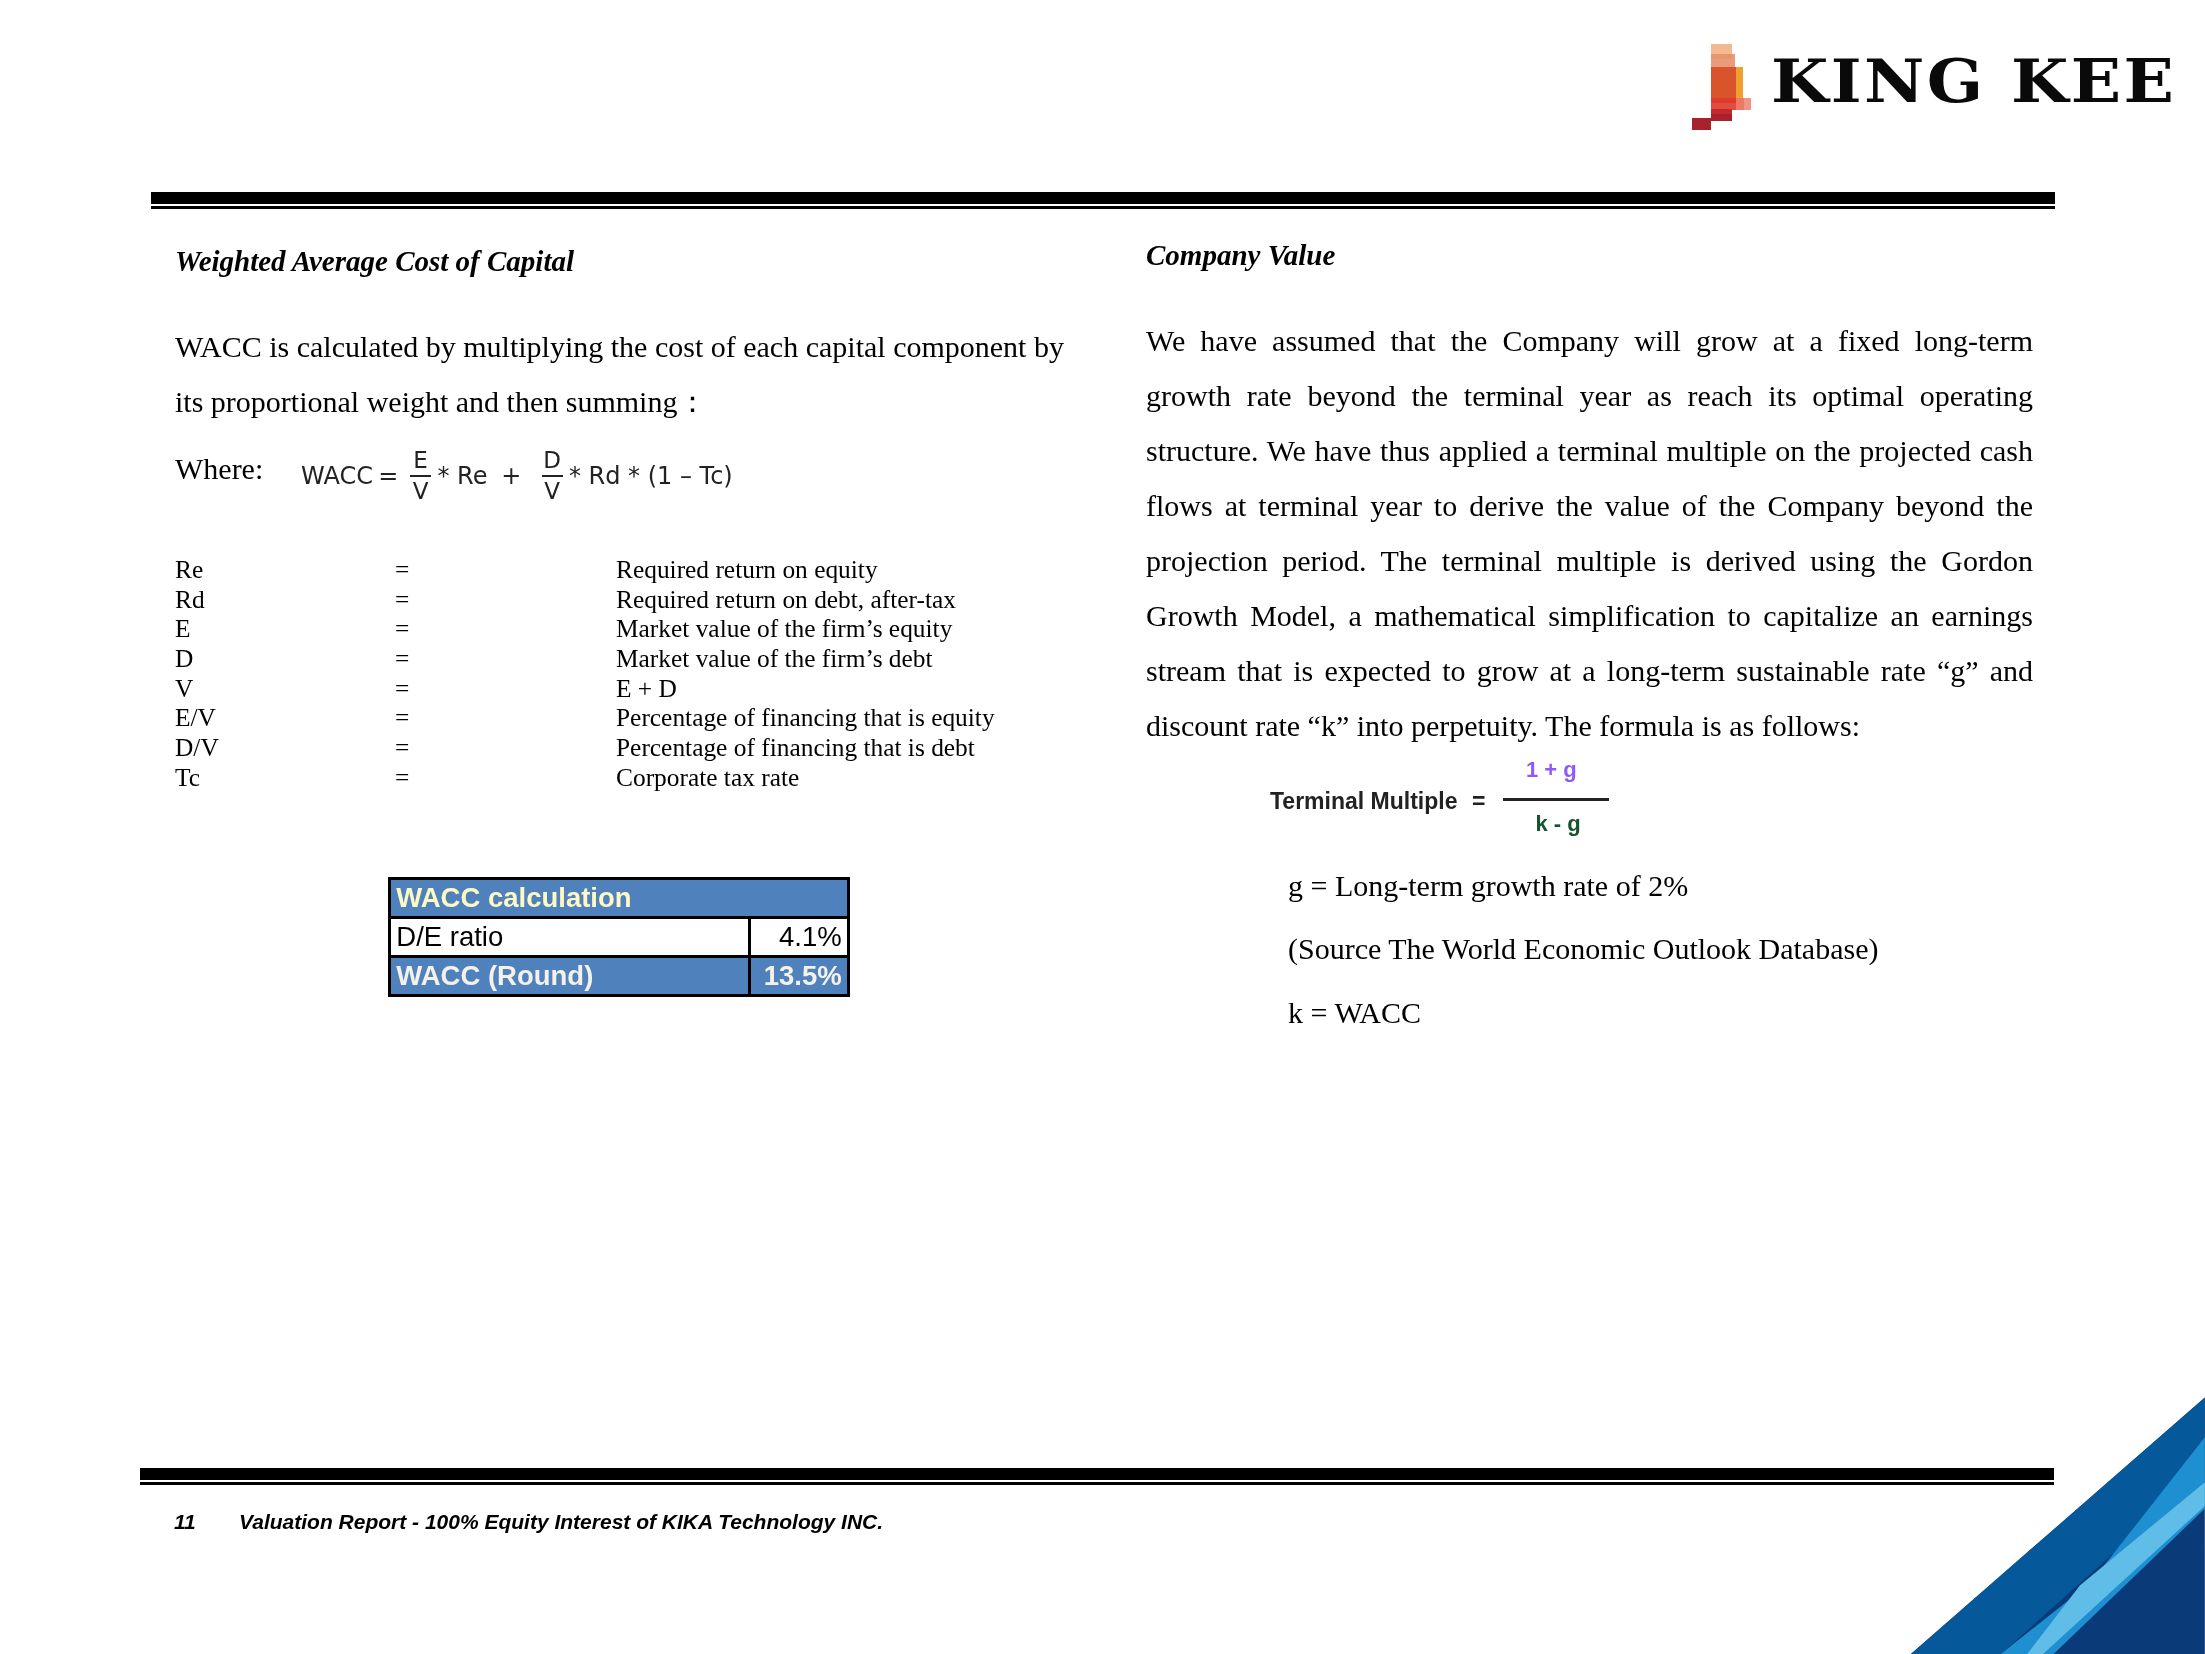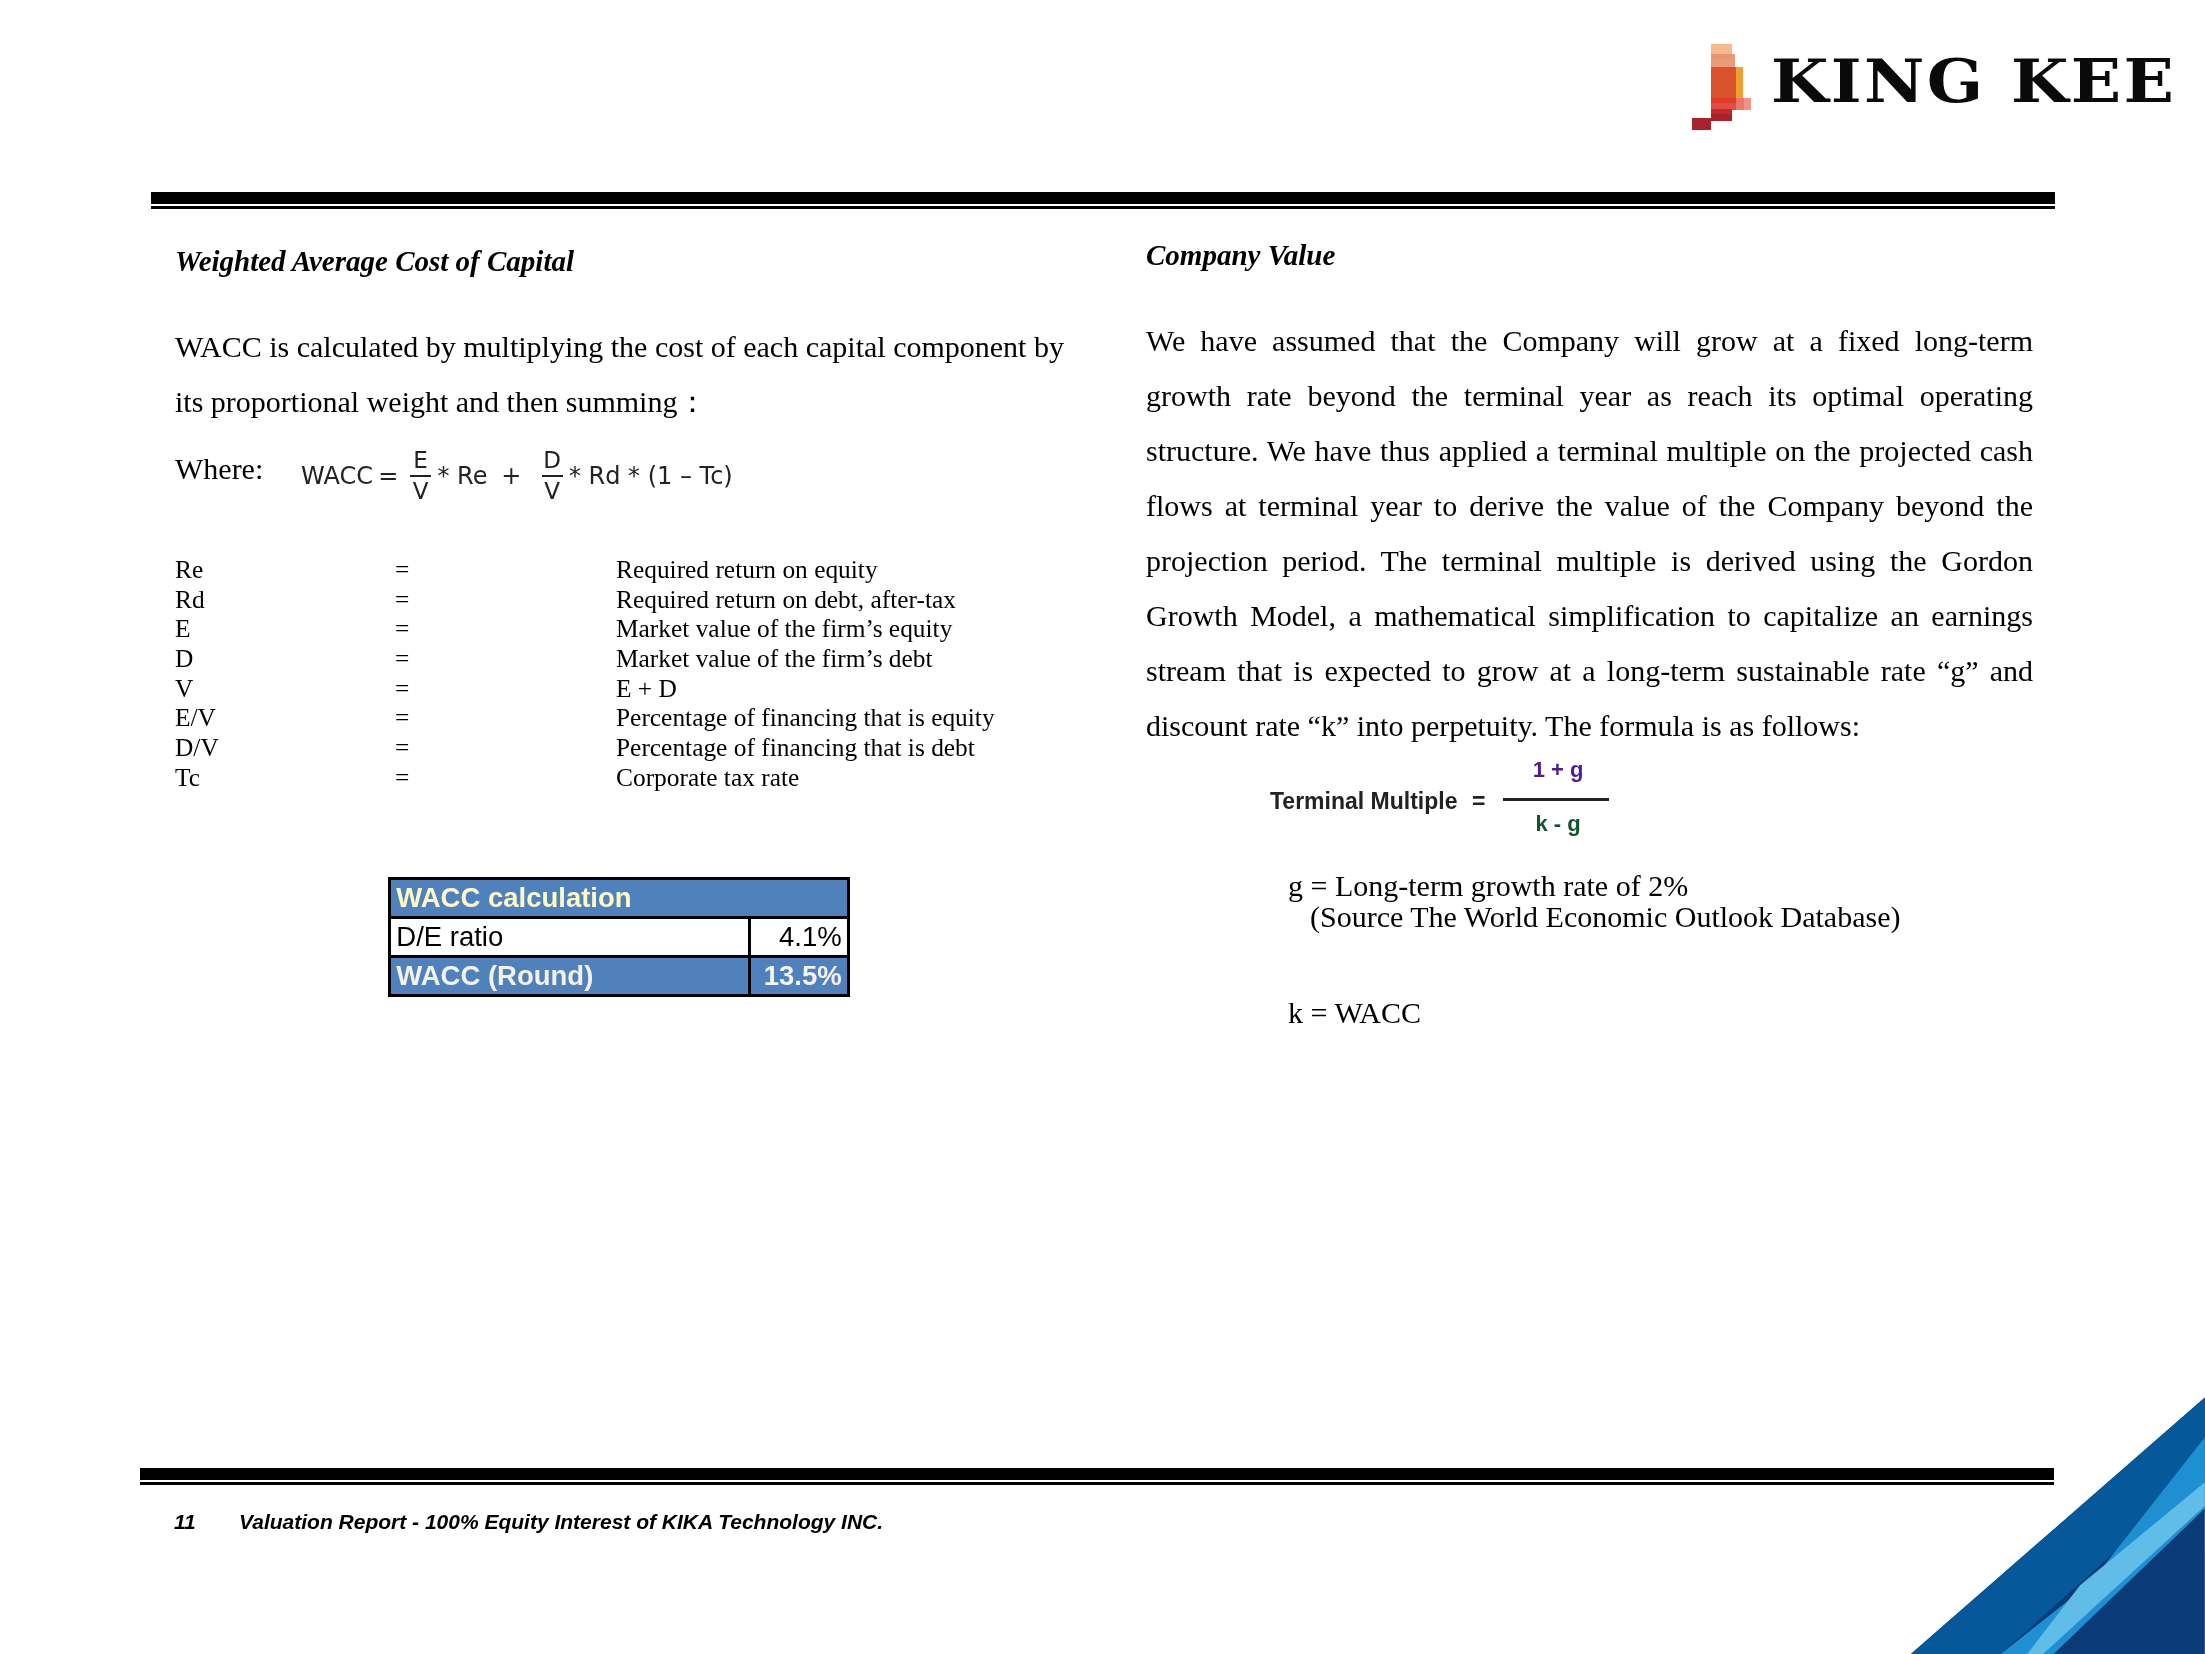--- a/index.html
+++ b/index.html
@@ -57,21 +57,21 @@
 
     
     #tv-heading { position: absolute; left: 1146px; top: 241px; }
     #tv-body {
       position: absolute; left: 1146px; top: 313px; width: 887px;
       text-align: justify; text-align-last: left;
     }
     #tm-formula { position: absolute; left: 1270px; top: 757px; height: 85px; }
     #tm-label { position: absolute; left: 0; top: 31px; font-size: 23px; white-space: nowrap; color: #222; }
     #tm-eq { position: absolute; left: 202px; top: 31px; font-size: 23px; color: #222; }
-    #tm-num { position: absolute; left: 256px; top: 0; width: 64px; text-align: center; font-size: 22px; color: #4c1d95; }
+    #tm-num { position: absolute; left: 256px; top: 0; width: 64px; font-size: 22px; color: #8b5cf6; }
     #tm-bar { position: absolute; left: 233px; top: 41px; width: 106px; height: 2.6px; background: #222; }
     #tm-den { position: absolute; left: 256px; top: 54px; width: 64px; text-align: center; font-size: 22px; color: #14532d; }
 
     .tv-def { position: absolute; left: 1288px; font-size: 30px; line-height: 1; white-space: nowrap; }
 
     
     #footer-page { position: absolute; left: 174px; top: 1510px; font-size: 21px; font-style: italic; }
     #footer-title { position: absolute; left: 239px; top: 1510px; font-size: 21px; font-style: italic; white-space: nowrap; }
 
     
@@ -187,21 +187,21 @@
 
 <div id="tm-formula" class="sans">
   <span id="tm-label">Terminal Multiple</span>
   <span id="tm-eq">=</span>
   <span id="tm-num">1 + g</span>
   <span id="tm-bar"></span>
   <span id="tm-den">k - g</span>
 </div>
 
 <div class="tv-def serif" style="top:871px;">g = Long-term growth rate of 2%</div>
-<div class="tv-def serif" style="top:902px;margin-left:22px;">(Source The World Economic Outlook Database)</div>
+<div class="tv-def serif" style="top:934px;">(Source The World Economic Outlook Database)</div>
 <div class="tv-def serif" style="top:998px;">k = WACC</div>
 
 <div class="rule-thick" style="left:140px;top:1468px;width:1914px;height:11.6px;"></div>
 <div class="rule-thin" style="left:140px;top:1482px;width:1914px;height:2.6px;"></div>
 
 <div id="footer-page" class="sans">11</div>
 <div id="footer-title" class="sans">Valuation Report - 100% Equity Interest of KIKA Technology INC.</div>
 
 <svg id="corner-deco" viewBox="0 0 616 575">
   <polygon points="616,90 616,575 60,575" fill="#0a3a78"></polygon>

